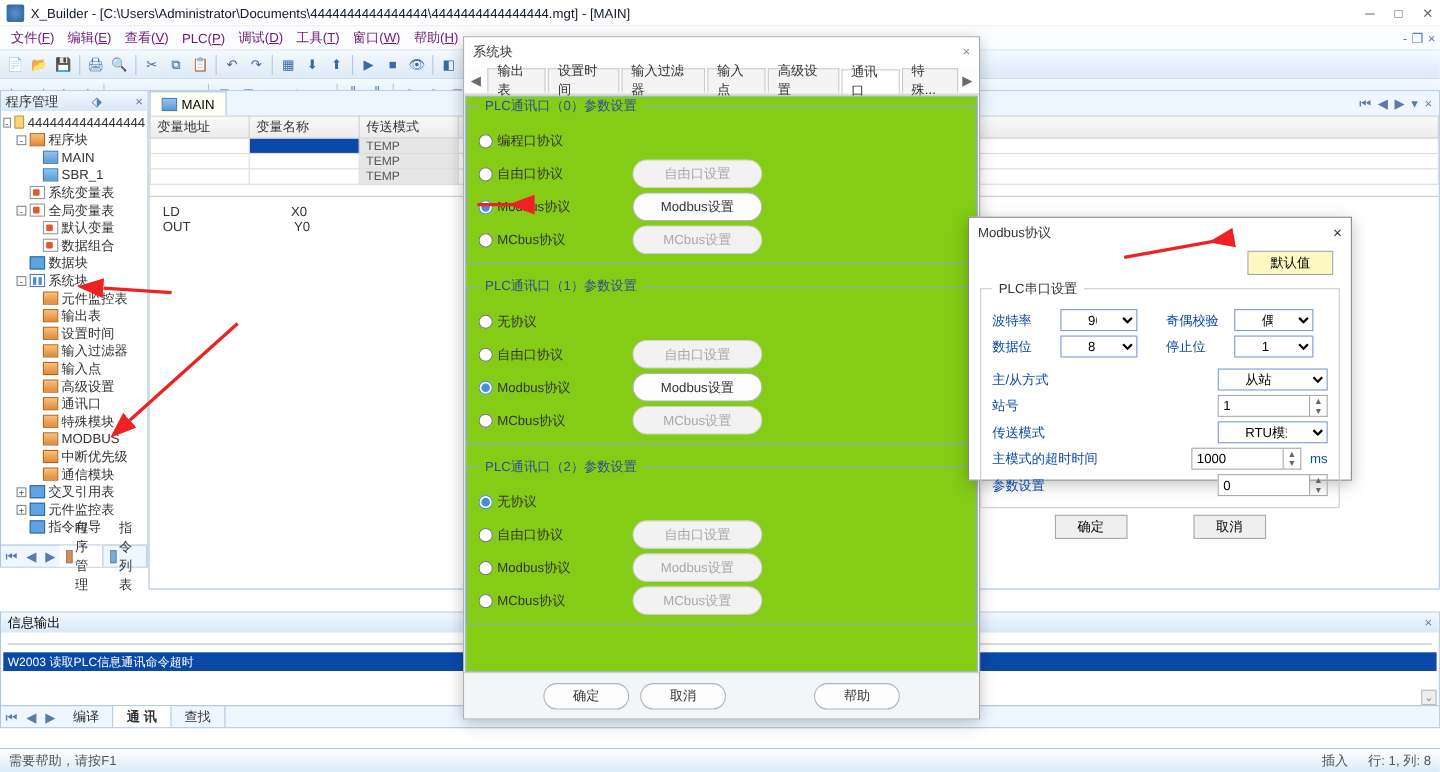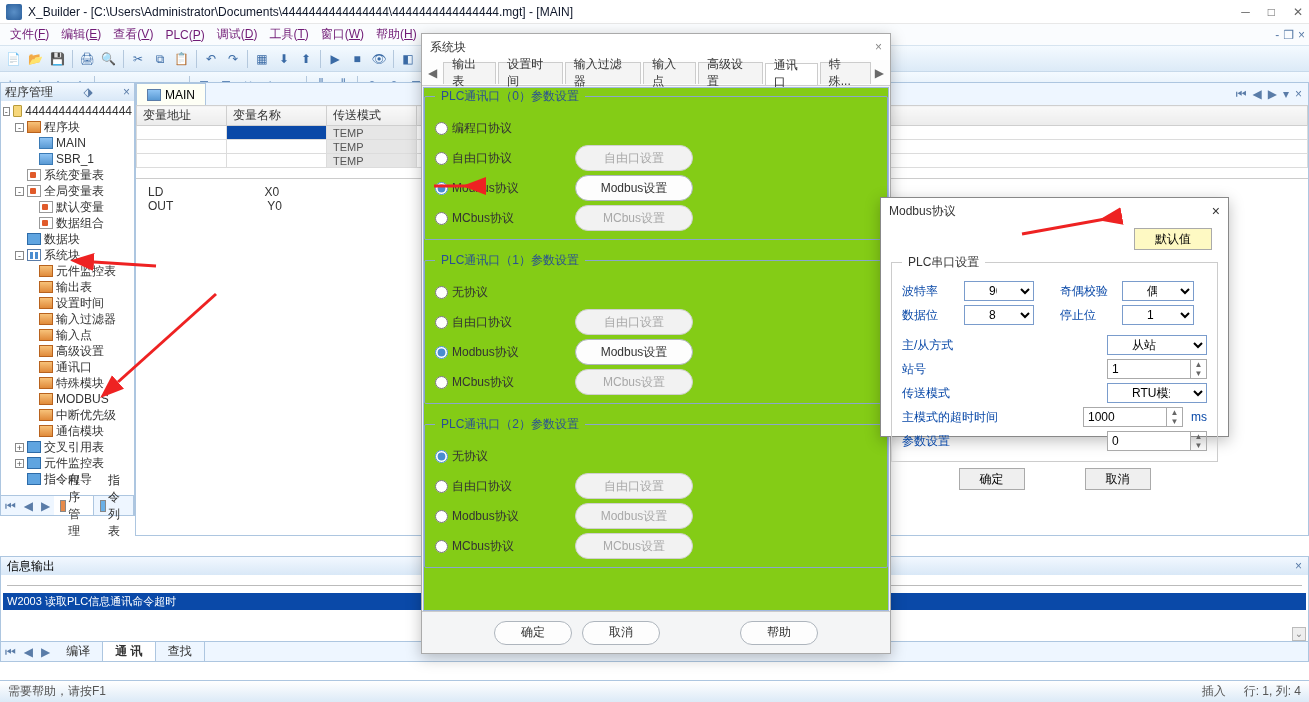--- a/index.html
+++ b/index.html
@@ -416,21 +416,21 @@
     <div class="itab">编译</div>
     <div class="itab act">通 讯</div>
     <div class="itab">查找</div>
   </div>
 </div>
 
 <div class="statusbar">
   <span>需要帮助，请按F1</span>
   <div class="sright">
     <span>插入</span>
-    <span>行: 1, 列:  4</span>
+    <span>行: 1, 列:  8</span>
   </div>
 </div>
 
 <div class="sysdlg">
   <div class="dtitle">
       <span>系统块</span>
       <span class="dx">×</span>
     </div>
   <div class="tabbar">
     <span class="tnav">◀</span>

